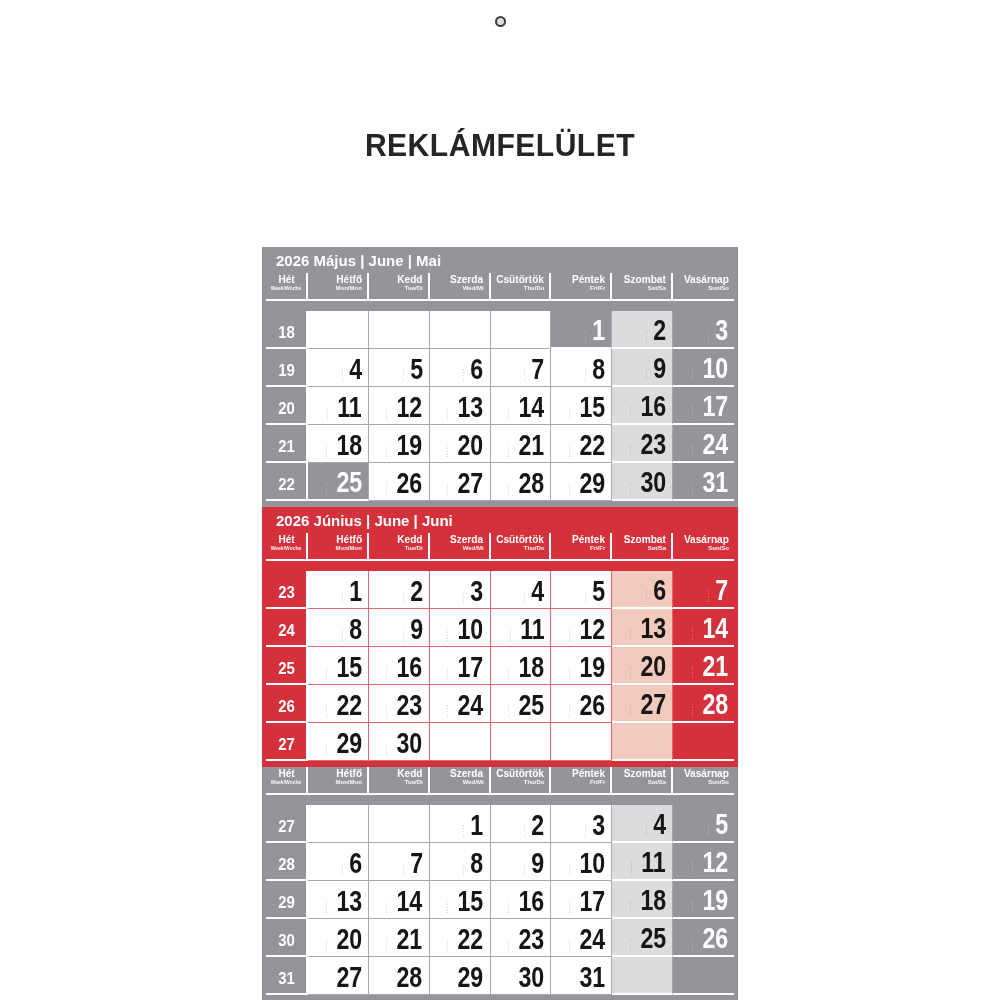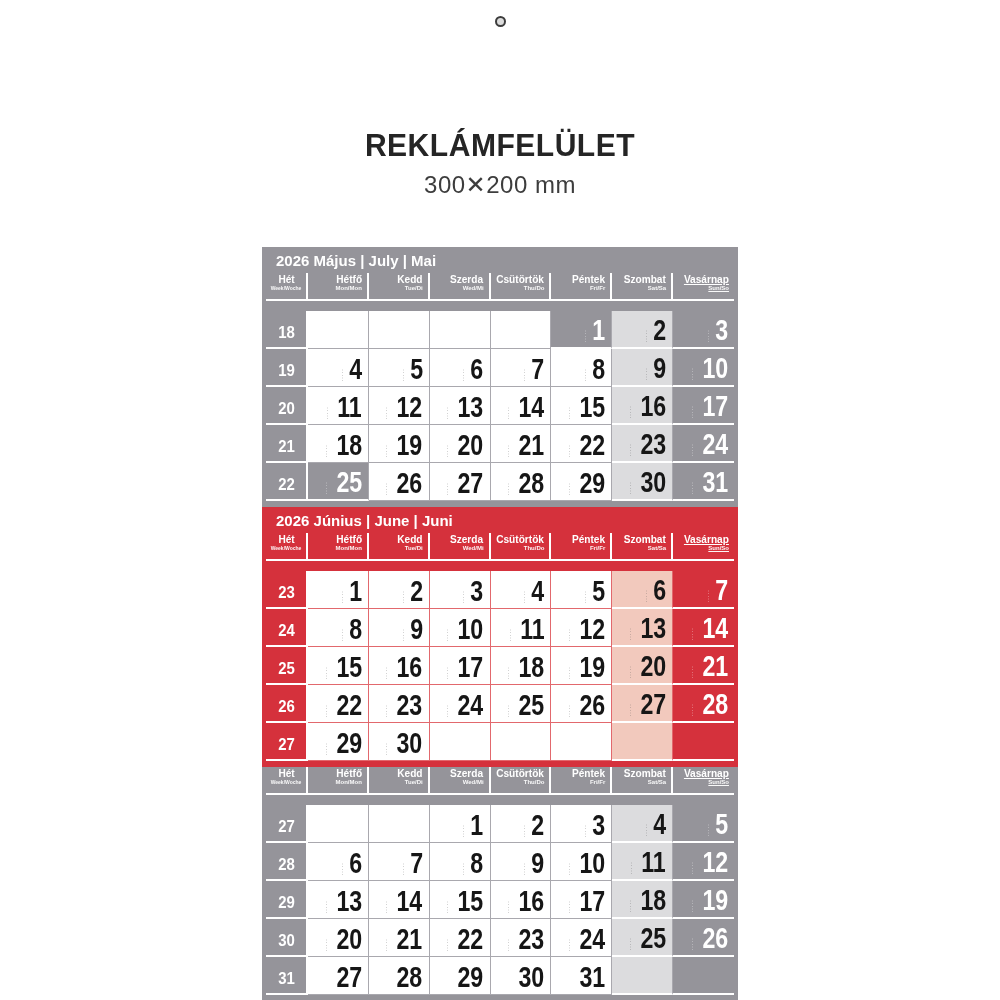--- a/index.html
+++ b/index.html
@@ -25,21 +25,21 @@
   .month-title{height:26px;line-height:27px;color:#fff;font-size:15px;font-weight:bold;
                padding-left:10px;white-space:nowrap;transform-origin:0 50%;}
 
   .grid{display:grid;grid-template-columns:42px repeat(7,1fr);grid-auto-rows:38px;}
   .grid .hd{height:28px;}
 
   
   .hd{display:flex;flex-direction:column;align-items:flex-end;
       padding:0 5px 3px 0;box-sizing:border-box;color:#fff;background:var(--bg);
       border-right:2px solid #fff;border-bottom:2px solid #fff;}
-  .hd:nth-child(8n){border-right:none;text-decoration:underline;}
+  .hd:nth-child(8n){border-right:none;}
   .hd .lbl{font-size:11px;font-weight:bold;line-height:1.1;transform:scaleX(.92);transform-origin:100% 50%;}
   .hd .sub{font-size:6px;font-weight:bold;opacity:.95;}
   .hd.wkhd{align-items:center;padding:0 0 3px 0;}
   .hd.wkhd .sub{font-size:5px;}
 
   
   .cell{position:relative;display:flex;justify-content:flex-end;align-items:center;
         box-sizing:border-box;padding-right:6px;}
   .cell.white{background:#fff;border-right:1px solid var(--line);border-bottom:1px solid var(--line);color:#161616;}
   .cell.sat{background:var(--sat);border-right:1px solid var(--line);border-bottom:2px solid #fff;color:#161616;}
@@ -58,26 +58,25 @@
   .cell.sun .nameday,.cell.holiday .nameday,.cell.wk .nameday{color:#fff;}
 </style>
 </head>
 <body>
 
 <div class="stage">
   <div class="hole"></div>
 
   <div class="ad-block">
     <div class="ad-headline">REKLÁMFELÜLET</div>
-    <div class="ad-dimensions">300✕200 mm</div>
   </div>
 
   <div class="calendar">
       <div class="month theme-gray">
-        <div class="month-title">2026 Május | July | Mai</div>
+        <div class="month-title">2026 Május | June | Mai</div>
         <div class="grid">
           <div class="hd wkhd">
             <div class="lbl">Hét</div>
             <div class="sub">Week/Woche</div>
           </div>
           <div class="hd">
             <div class="lbl">Hétfő</div>
             <div class="sub">Mon/Mon</div>
           </div>
           <div class="hd">

